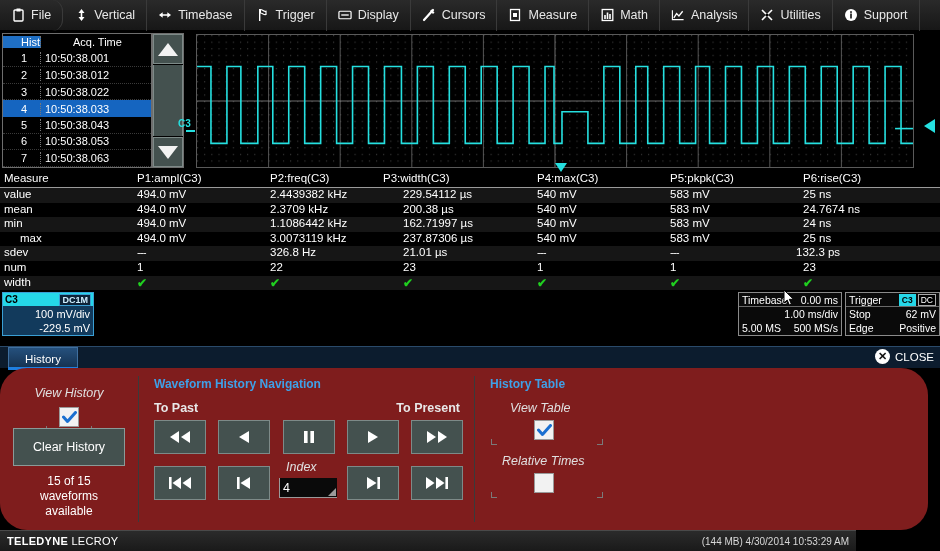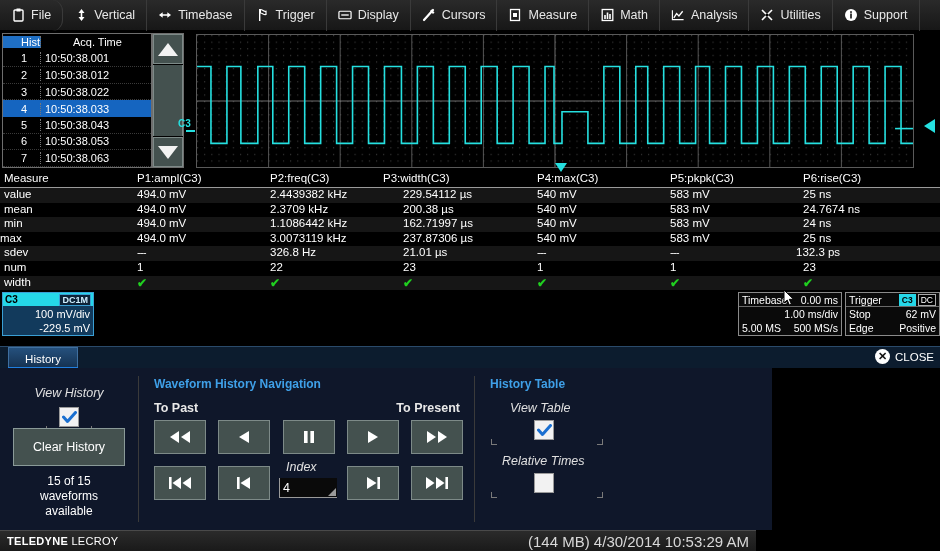--- a/index.html
+++ b/index.html
@@ -154,22 +154,23 @@
     color: #fff; font-size: 11.5px;
   }
   .close-x {
     width: 15px; height: 15px; border-radius: 50%;
     background: #fff; color: #111;
     display: flex; align-items: center; justify-content: center;
     font-size: 11px; font-weight: bold; line-height: 1;
   }
 
   .dialog {
-    position: absolute; left: 0; top: 368px; width: 772px; height: 162px;
-    background: #0f172a;
+    position: absolute; left: 0; top: 368px; width: 928px; height: 162px;
+    background: #7f1d1d;
+    border-radius: 27px;
   }
   .pane { position: absolute; top: 0; height: 162px; }
   .pane-div { position: absolute; top: 8px; width: 1px; height: 146px;
     background: #3a3a3a; }
 
   .pane-title { color: #3fa0e8; font-size: 12px; font-weight: bold; }
   .lbl-ital { color: #e0e0e0; font-size: 12.5px; font-style: italic; }
   .lbl-plain { color: #e8e8e8; font-size: 12.5px; font-weight: bold; }
 
   .chk {
@@ -201,30 +202,30 @@
     color: #fff; font-size: 12.5px;
     display: flex; align-items: center; padding-left: 3px;
     position: relative;
   }
   .idx-corner { position: absolute; right: 1px; bottom: 1px;
     width: 0; height: 0; border-left: 8px solid transparent;
     border-bottom: 8px solid #9a9a9a; }
 
   
   .statusbar {
-    position: absolute; left: 0; top: 530px; width: 756px; height: 21px;
+    position: absolute; left: 0; top: 530px; width: 856px; height: 21px;
     background: linear-gradient(#2b2b2b, #1a1a1a);
     border-top: 1px solid #4a4a4a;
     display: flex; align-items: center; justify-content: space-between;
     padding: 0 7px;
   }
   .brand { color: #fff; font-size: 11px; }
   .brand b { font-weight: bold; letter-spacing: 0.3px; }
   .brand span.lc { font-weight: normal; letter-spacing: 0.3px; }
-  .status-right { color: #d8d8d8; font-size: 15px; }
+  .status-right { color: #d8d8d8; font-size: 10px; }
 </style>
 </head>
 <body>
 
 <div id="app">
 
   <div class="menubar">
 
     <div class="menu-item">
       <span class="menu-ico">
@@ -463,21 +464,21 @@
       <div class="m-cell" style="left:4px">min</div>
       <div class="m-cell" style="left:137px">494.0 mV</div>
       <div class="m-cell" style="left:270px">1.1086442 kHz</div>
       <div class="m-cell" style="left:403px">162.71997 µs</div>
       <div class="m-cell" style="left:537px">540 mV</div>
       <div class="m-cell" style="left:670px">583 mV</div>
       <div class="m-cell" style="left:803px">24 ns</div>
     </div>
 
     <div class="m-row">
-      <div class="m-cell" style="left:0">max</div>
+      <div class="m-cell" style="left:20px">max</div>
       <div class="m-cell" style="left:137px">494.0 mV</div>
       <div class="m-cell" style="left:270px">3.0073119 kHz</div>
       <div class="m-cell" style="left:403px">237.87306 µs</div>
       <div class="m-cell" style="left:537px">540 mV</div>
       <div class="m-cell" style="left:670px">583 mV</div>
       <div class="m-cell" style="left:803px">25 ns</div>
     </div>
 
     <div class="m-row alt">
       <div class="m-cell" style="left:4px">sdev</div>

